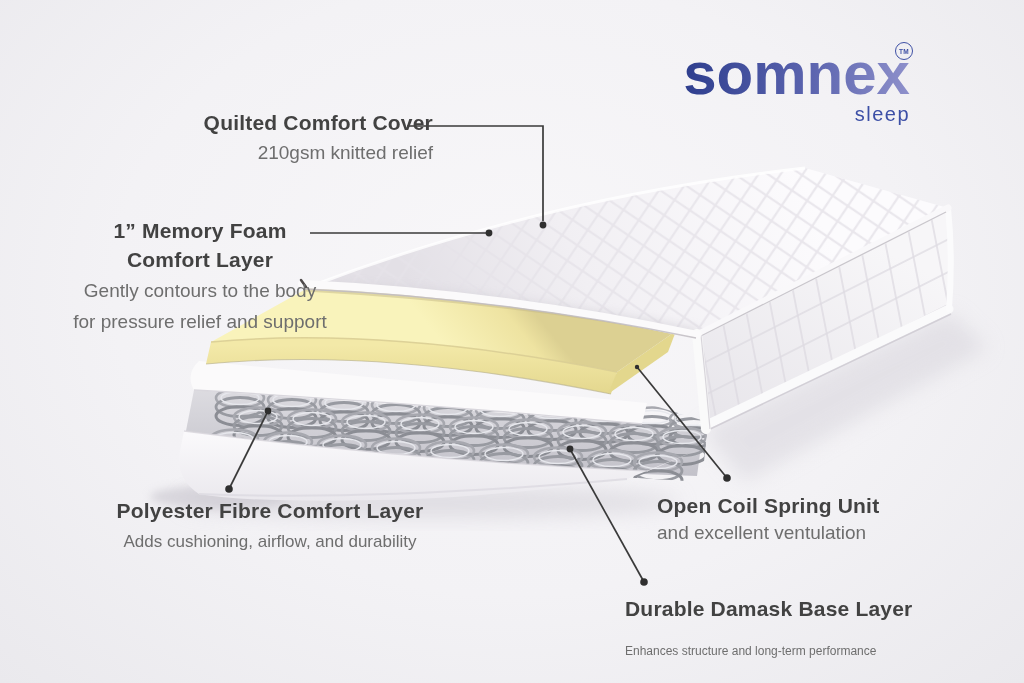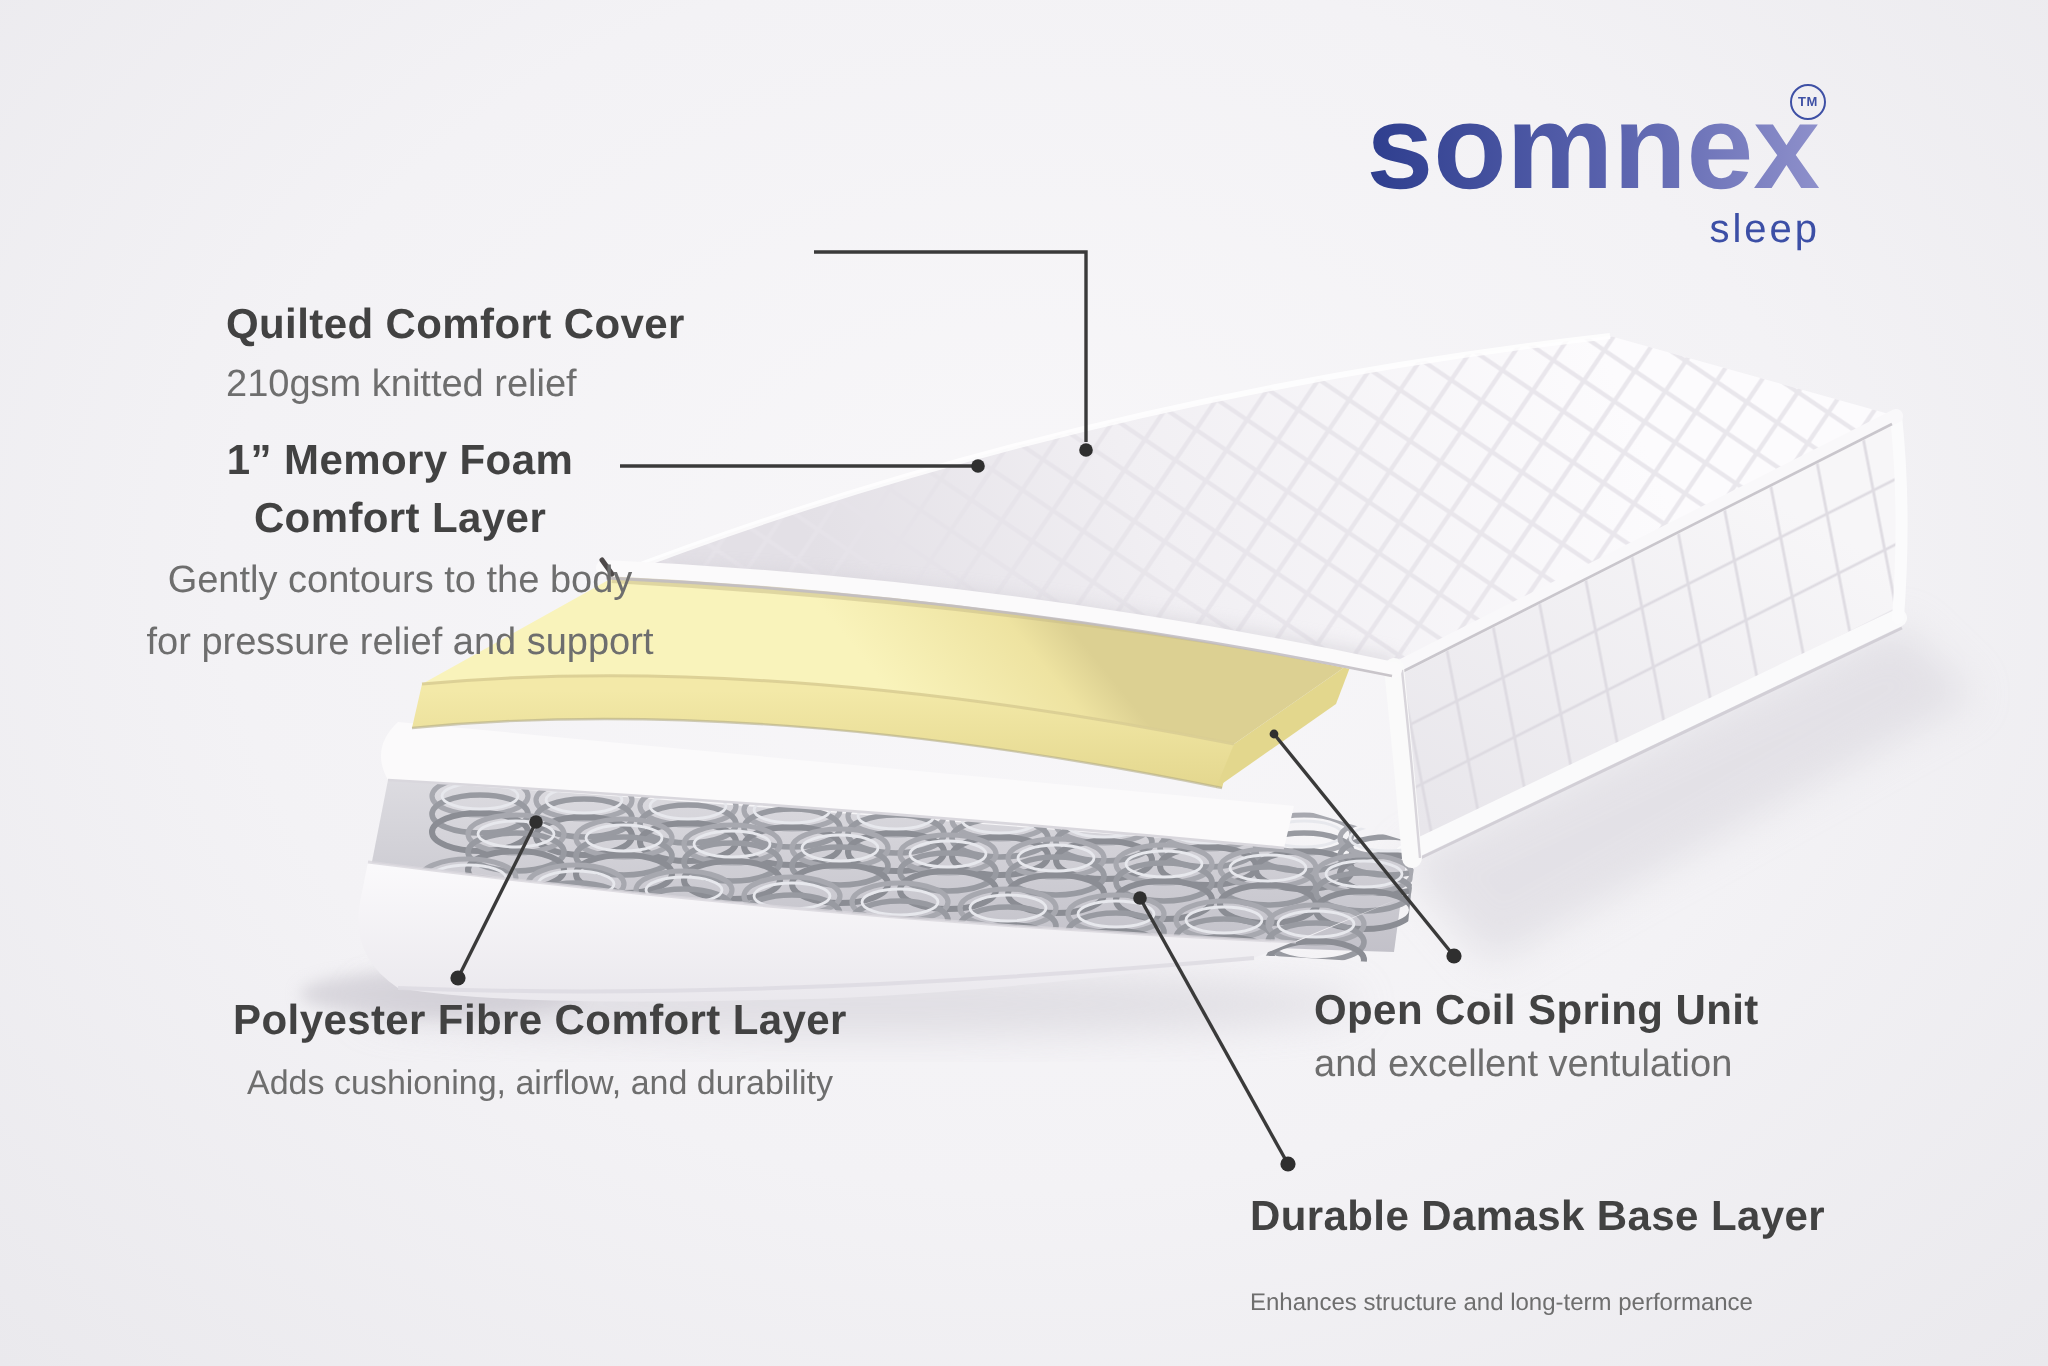--- a/index.html
+++ b/index.html
@@ -5,21 +5,21 @@
   html,body{margin:0;padding:0;background:#e8e7ea;}
   .stage{
     position:relative;width:1024px;height:683px;overflow:hidden;
     background:radial-gradient(ellipse at 50% 42%, #f8f7f9 0%, #f3f2f5 55%, #eae9ed 100%);
     font-family:"Liberation Sans",sans-serif;
   }
   .stage svg.scene{position:absolute;left:0;top:0;}
   .lbl{position:absolute;white-space:nowrap;}
   .lbl .t{font-size:21px;font-weight:700;color:#424242;letter-spacing:.2px;line-height:27px;}
   .lbl .d{color:#6e6e6e;font-weight:400;}
-  #lbl-quilted{left:113px;top:109px;width:320px;text-align:left;margin-top:40px;}
+  #lbl-quilted{left:113px;top:109px;width:320px;text-align:right;}
   #lbl-quilted .d{font-size:19px;margin-top:6px;}
   #lbl-memory{left:35px;top:216px;width:330px;text-align:center;}
   #lbl-memory .t{line-height:29px;}
   #lbl-memory .d{font-size:19px;line-height:29px;margin-top:2px;}
   #lbl-polyester{left:105px;top:497px;width:330px;text-align:center;}
   #lbl-polyester .d{font-size:17px;margin-top:8px;text-align:center;}
   #lbl-opencoil{left:657px;top:492px;text-align:left;}
   #lbl-opencoil .d{font-size:19px;line-height:28px;margin-top:5px;}
   #lbl-damask{left:625px;top:595px;text-align:left;}
   #lbl-damask .d{font-size:12px;margin-top:22px;}

